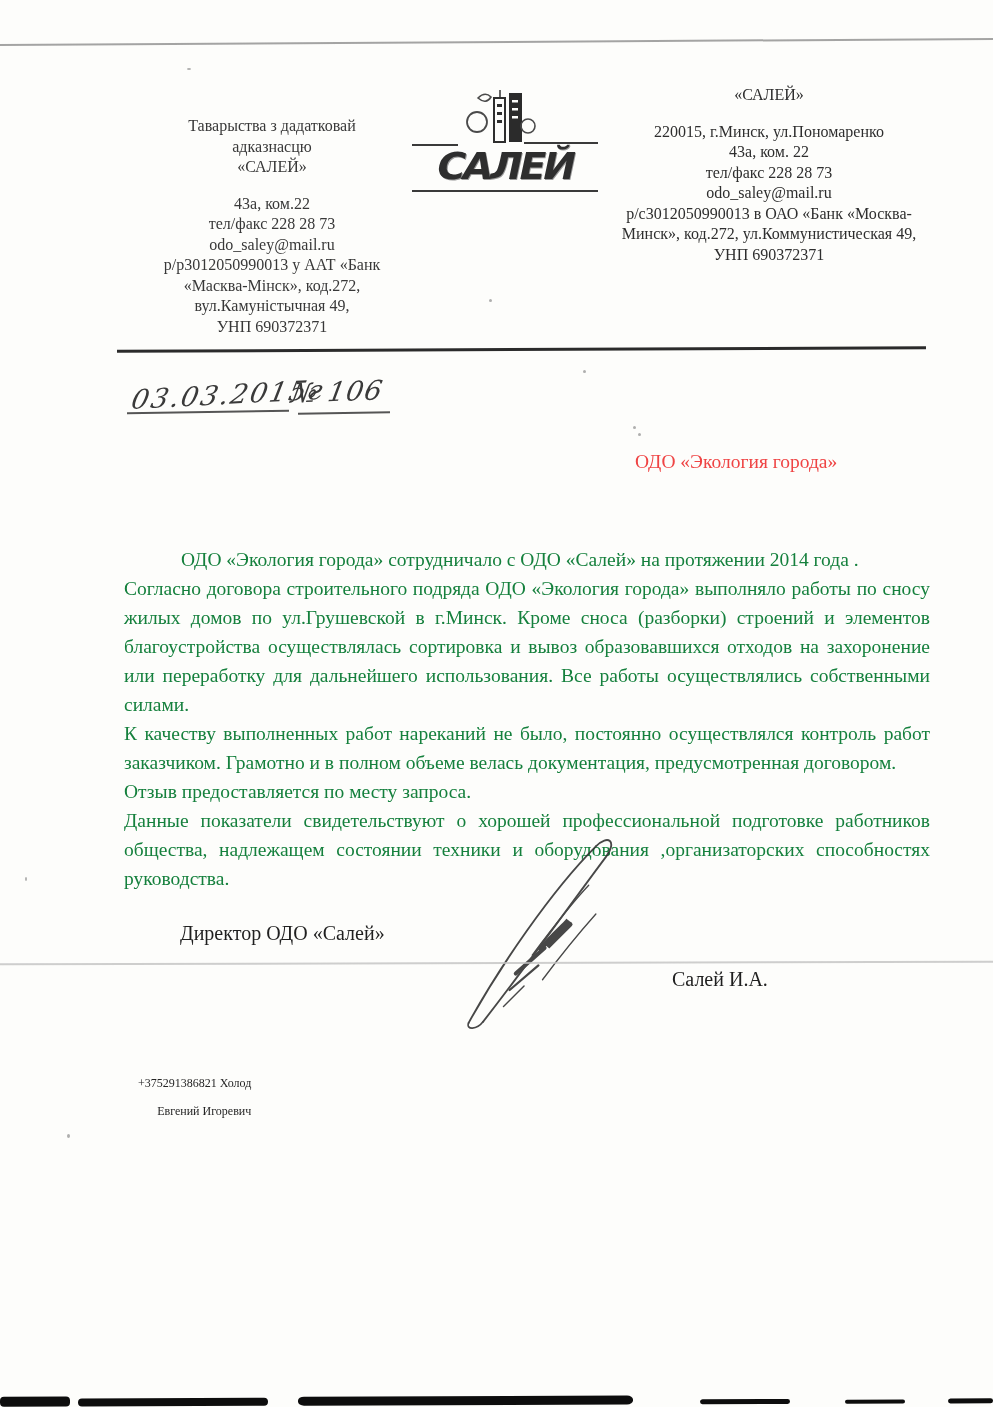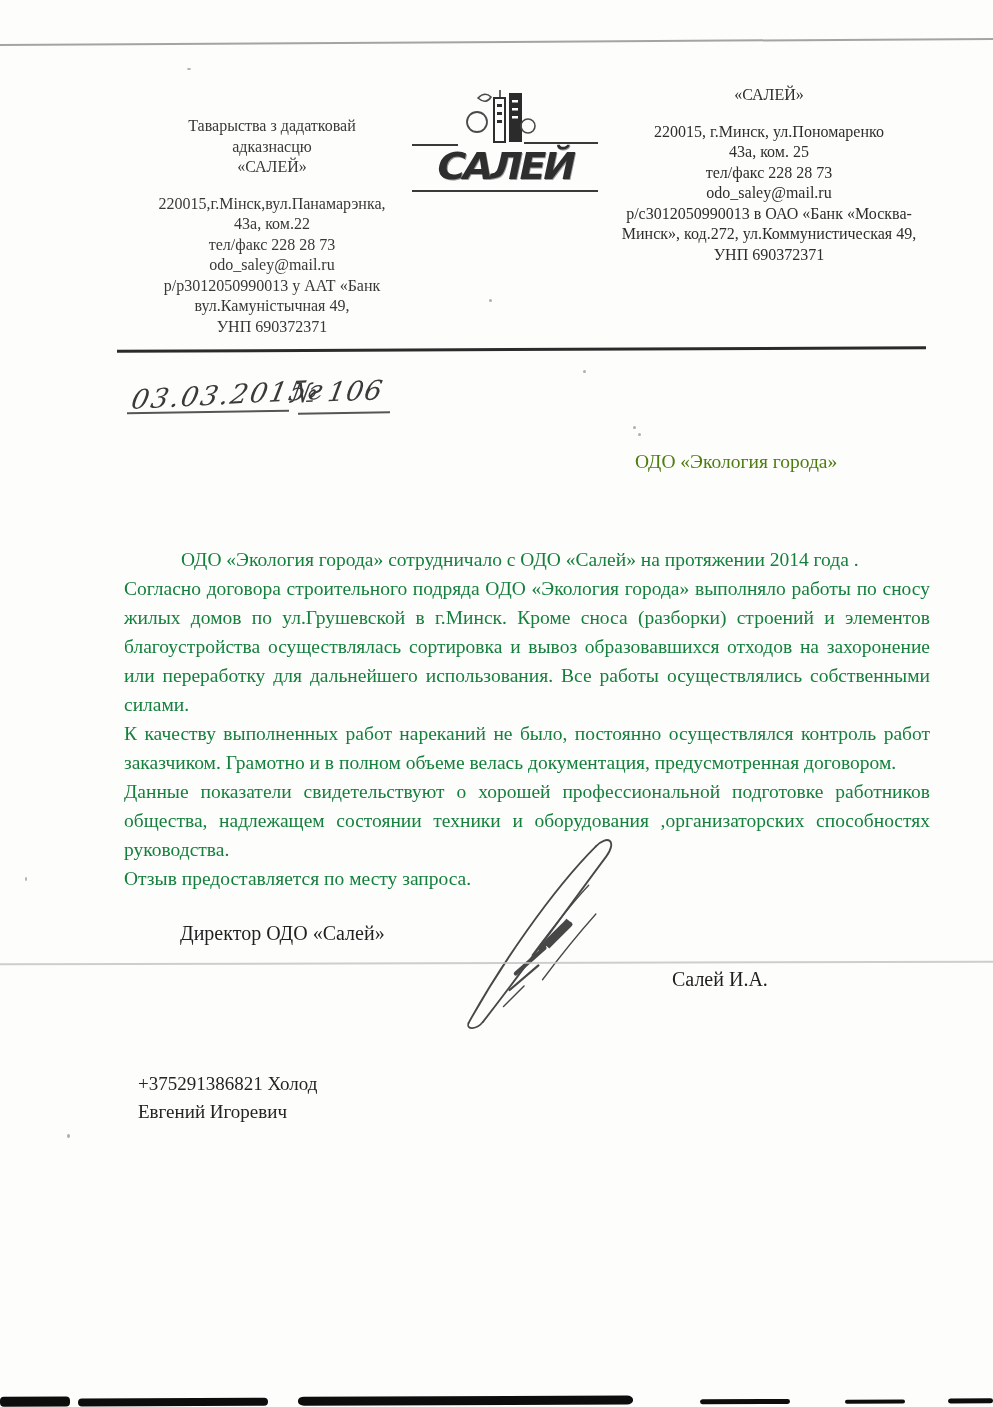--- a/index.html
+++ b/index.html
@@ -34,55 +34,55 @@
   }
   
   .divider{position:absolute;left:117px;top:348px;width:809px;height:3px;background:#2b2b2b;transform:rotate(-0.25deg);}
   .hand{font-style:italic;color:#3a3a3a;font-family:"DejaVu Serif",serif;}
   .hand-date{position:absolute;left:133px;top:379px;font-size:27px;transform:skewX(-14deg) rotate(-3deg);letter-spacing:2px;}
   .hand-num{position:absolute;left:292px;top:376px;font-size:27px;transform:skewX(-12deg) rotate(-2deg);letter-spacing:1px;}
   .underline{position:absolute;height:2px;background:#555;}
   .u1{left:127px;top:411px;width:162px;transform:rotate(-0.8deg);}
   .u2{left:298px;top:412px;width:92px;transform:rotate(-0.8deg);}
   
-  .addressee{position:absolute;left:635px;top:451px;font-size:19.5px;color:#4d7c0f;}
+  .addressee{position:absolute;left:635px;top:451px;font-size:19.5px;color:#ef4444;}
   .body{position:absolute;left:124px;top:545px;width:806px;font-size:19.5px;line-height:29px;text-align:justify;color:#15803d;}
   .body p{margin:0;}
   .body p.indent{text-indent:57px;}
   
   .sig-role{position:absolute;left:180px;top:922px;font-size:20px;}
   .sig-name{position:absolute;left:672px;top:968px;font-size:20px;}
   .signature{position:absolute;left:452px;top:834px;}
   
-  .contact{position:absolute;left:138px;top:1070px;font-size:19px;line-height:27.5px;color:#242424;}
+  .contact{position:absolute;left:138px;top:1070px;font-size:12px;line-height:27.5px;color:#242424;text-align:right;}
 </style>
 </head>
 <body>
 
 <div class="page">
 
   <div class="scan-line-top"></div>
   <div class="speck" style="left:187px;top:68px;width:4px;height:2px;"></div>
   <div class="speck" style="left:489px;top:299px;width:3px;height:3px;"></div>
   <div class="speck" style="left:583px;top:370px;width:3px;height:3px;"></div>
   <div class="speck" style="left:633px;top:426px;width:3px;height:3px;"></div>
   <div class="speck" style="left:638px;top:433px;width:3px;height:3px;"></div>
   <div class="speck" style="left:25px;top:877px;width:2px;height:4px;"></div>
   <div class="speck" style="left:67px;top:1134px;width:3px;height:4px;"></div>
 
   <div class="lh-left">
     <div>Таварыства з дадатковай</div>
     <div>адказнасцю</div>
     <div>«САЛЕЙ»</div>
     <div class="lh-gap"></div>
-    <div>220015,г.Мінск,вул.Панамарэнка,</div>
     <div>43а, ком.22</div>
     <div>тел/факс 228 28 73</div>
     <div>odo_saley@mail.ru</div>
     <div>р/р3012050990013 у ААТ «Банк</div>
+    <div>«Масква-Мінск», код.272,</div>
     <div>вул.Камуністычная 49,</div>
     <div>УНП 690372371</div>
   </div>
 
   <div class="logo">
     <svg width="90" height="56" viewBox="0 0 90 56">
       <path d="M18 10 q7 -7 13 -1 q-5 8 -13 1 Z" fill="none" stroke="#4a4a4a" stroke-width="1.6"></path>
       <circle cx="17" cy="34" r="10" fill="none" stroke="#4a4a4a" stroke-width="1.8"></circle>
       <line x1="40" y1="2" x2="40" y2="10" stroke="#333" stroke-width="1.5"></line>
       <rect x="34" y="10" width="11" height="44" fill="#fdfdfb" stroke="#2e2e2e" stroke-width="2"></rect>
@@ -98,43 +98,43 @@
     <div class="logo-line logo-mid-left"></div>
     <div class="logo-line logo-mid-right"></div>
     <div class="logo-wordmark">САЛЕЙ</div>
     <div class="logo-line logo-bottom"></div>
   </div>
 
   <div class="lh-right">
     <div>«САЛЕЙ»</div>
     <div class="lh-gap"></div>
     <div>220015, г.Минск, ул.Пономаренко</div>
-    <div>43а, ком. 25</div>
+    <div>43а, ком. 22</div>
     <div>тел/факс 228 28 73</div>
     <div>odo_saley@mail.ru</div>
     <div>р/с3012050990013 в ОАО «Банк «Москва-</div>
     <div>Минск»,  код.272, ул.Коммунистическая 49,</div>
     <div>УНП 690372371</div>
   </div>
 
   <div class="divider"></div>
 
   <div class="hand hand-date">03.03.2015г</div>
   <div class="hand hand-num">№ 106</div>
   <div class="underline u1"></div>
   <div class="underline u2"></div>
 
   <div class="addressee">ОДО «Экология города»</div>
 
   <div class="body">
     <p class="indent">ОДО «Экология города» сотрудничало с ОДО «Салей» на протяжении 2014 года .</p>
     <p>Согласно договора строительного подряда ОДО «Экология города» выполняло работы по сносу жилых домов по ул.Грушевской в г.Минск. Кроме сноса (разборки) строений и элементов благоустройства осуществлялась сортировка и вывоз образовавшихся отходов на захоронение или переработку для дальнейшего использования. Все работы осуществлялись собственными силами.</p>
     <p>К качеству выполненных работ нареканий не было, постоянно осуществлялся контроль работ заказчиком. Грамотно и в полном объеме велась документация, предусмотренная договором.</p>
+    <p>Отзыв предоставляется по месту запроса.</p>
     <p>Данные показатели свидетельствуют о хорошей профессиональной подготовке работников общества, надлежащем состоянии техники и оборудования ,организаторских способностях руководства.</p>
-    <p>Отзыв предоставляется по месту запроса.</p>
   </div>
 
   <div class="sig-role">Директор ОДО «Салей»</div>
   <svg class="signature" width="180" height="195" viewBox="0 0 175 190">
     <g fill="none" stroke="#2f2f2f" stroke-linecap="round" opacity="0.88">
       <path d="M16 184 C 46 130, 96 56, 140 12" stroke-width="1.8"></path>
       <path d="M140 12 C 152 0, 161 7, 150 22 C 120 62, 70 132, 30 183" stroke-width="1.8"></path>
       <path d="M30 183 C 24 191, 13 191, 16 184" stroke-width="1.6"></path>
       <path d="M78 118 C 96 94, 116 68, 133 50" stroke-width="1.3"></path>
       <path d="M88 142 C 106 118, 124 96, 140 78" stroke-width="1.3"></path>

